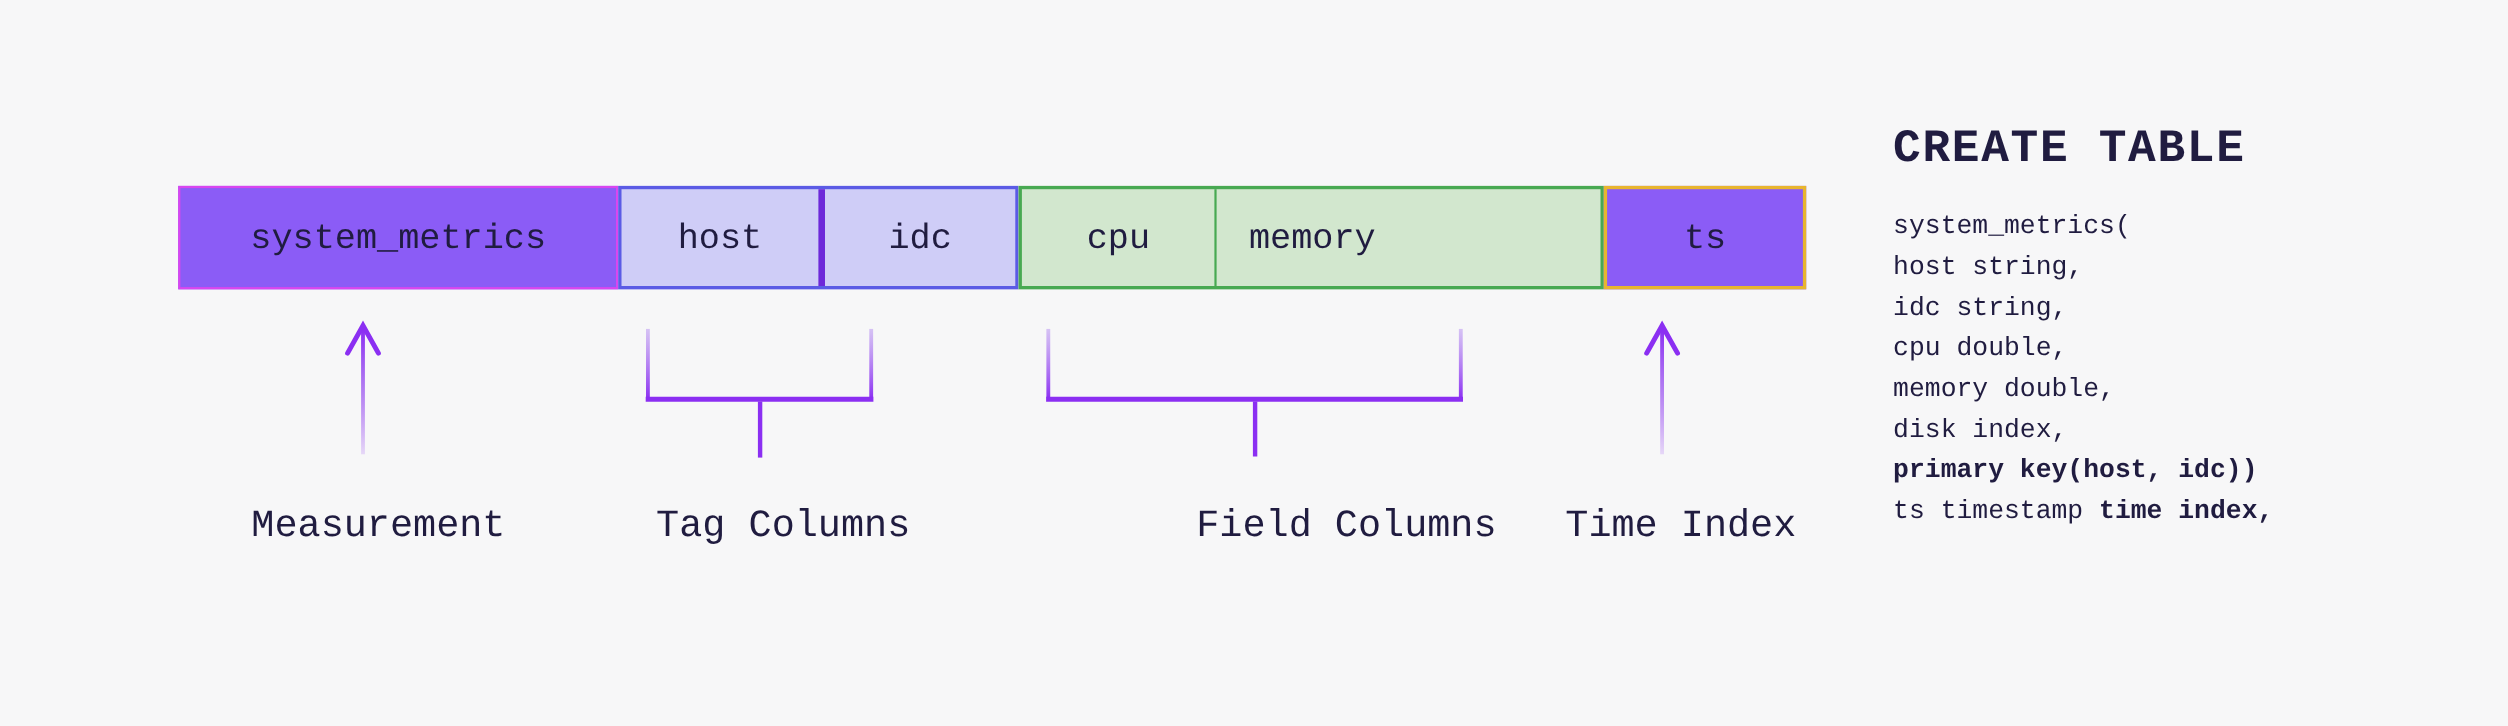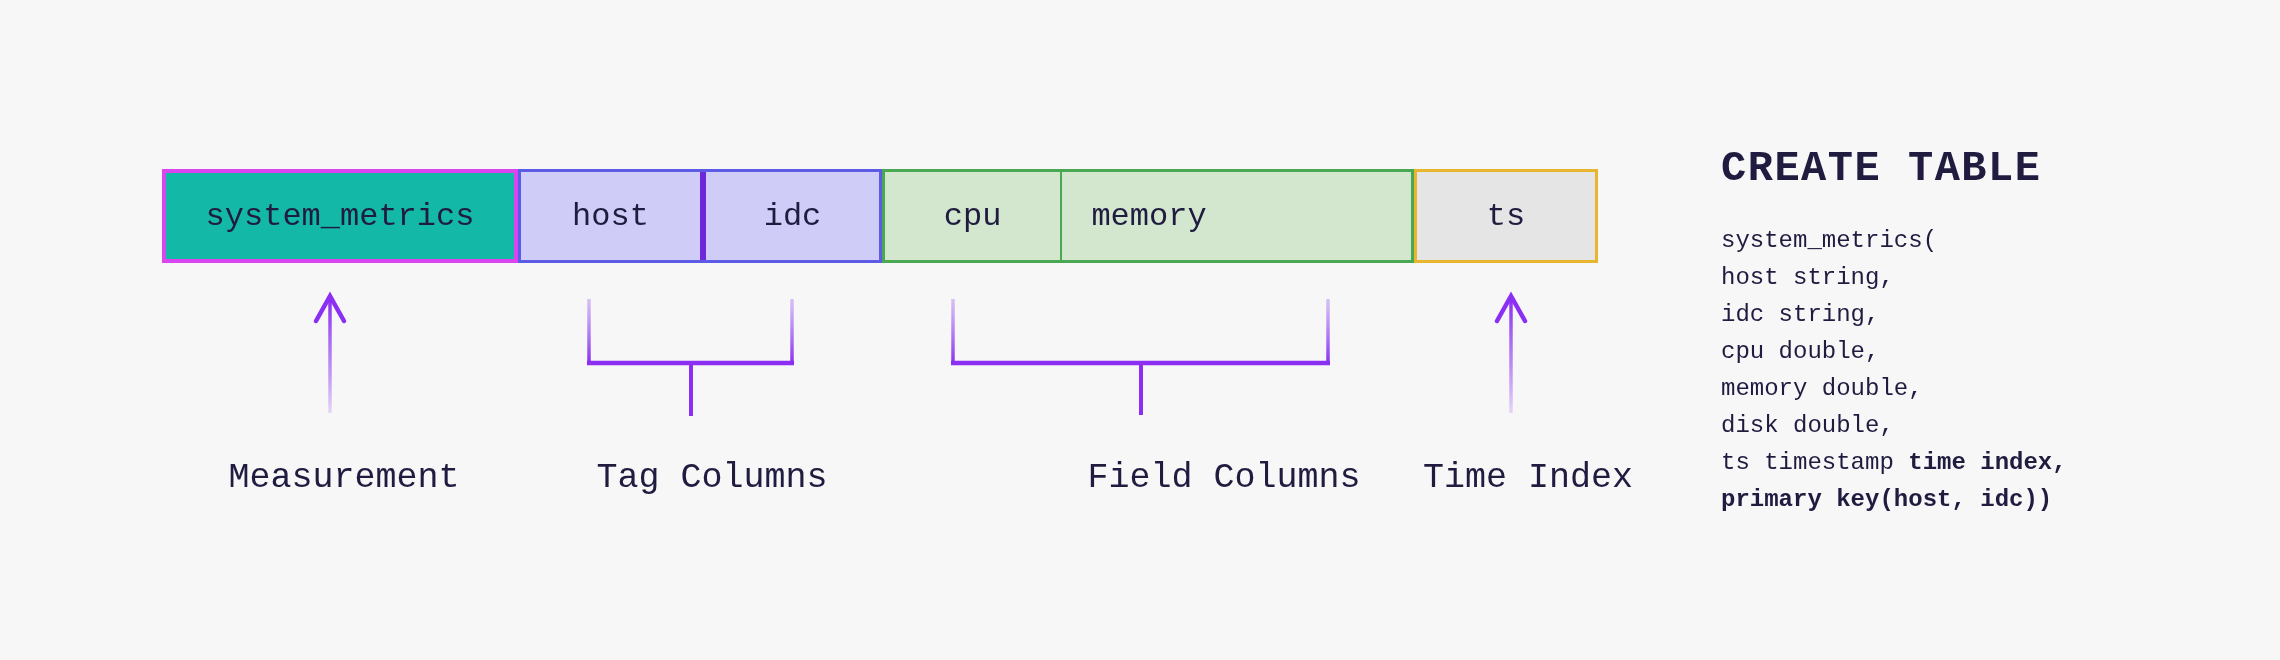--- a/index.html
+++ b/index.html
@@ -27,43 +27,43 @@
   }
   .cell {
     display: flex;
     align-items: center;
     justify-content: center;
     font-size: 32px;
     white-space: nowrap;
     color: #201c40;
   }
   .group-measurement {
-    width: 356px;
-    border: 4px solid #d946ef;
-    background: #14b8a6;
+    width: 400px;
+    border: 2px solid #d946ef;
+    background: #8b5cf6;
   }
   .group-measurement .cell { width: 100%; }
   .group-tag {
     width: 364px;
     border: 3px solid #5b5be5;
     background: #cfcdf7;
   }
   .group-tag .cell { width: 50%; }
   .group-tag .cell + .cell { border-left: 6px solid #6d28d9; }
   .group-field {
     width: 532px;
     border: 3px solid #48a952;
     background: #d2e7ce;
   }
   .group-field .cell { width: 33.333%; font-family: Liberation Mono, monospace; }
   .group-field .cell + .cell { border-left: 2px solid #48a952; }
   .group-time {
     width: 184px;
     border: 3px solid #e8b52f;
-    background: #e5e5e5;
+    background: #8b5cf6;
     justify-content: center;
   }
   .group-time .cell { width: 100%; }
   
   .annot {
     position: absolute;
     inset: 0;
     width: 2280px;
     height: 660px;
     pointer-events: none;
@@ -81,21 +81,20 @@
   .label-measurement { left: 344px; }
   .label-tag        { left: 712px; }
   .label-field      { left: 1224px; }
   .label-time       { left: 1528px; }
   
   .sql {
     position: absolute;
     left: 1721px;
     top: 112px;
     white-space: nowrap;
-    margin-top: 34px;
   }
   .sql-title {
     font-size: 42px;
     font-weight: bold;
     letter-spacing: 1.5px;
     line-height: 46px;
     margin-bottom: 30px;
     color: #201c40;
   }
   .sql-line {
@@ -170,18 +169,18 @@
   <div class="axis-label label-field">Field Columns</div>
   <div class="axis-label label-time">Time Index</div>
 
   <div class="sql">
     <div class="sql-title">CREATE TABLE</div>
     <div class="sql-line"><span>system_metrics(</span><span class="b"></span></div>
     <div class="sql-line"><span>host string,</span><span class="b"></span></div>
     <div class="sql-line"><span>idc string,</span><span class="b"></span></div>
     <div class="sql-line"><span>cpu double,</span><span class="b"></span></div>
     <div class="sql-line"><span>memory double,</span><span class="b"></span></div>
-    <div class="sql-line"><span>disk double,</span><span class="b"></span></div>
+    <div class="sql-line"><span>disk index,</span><span class="b"></span></div>
+    <div class="sql-line"><span></span><span class="b">primary key(host, idc))</span></div>
     <div class="sql-line"><span>ts timestamp </span><span class="b">time index,</span></div>
-    <div class="sql-line"><span></span><span class="b">primary key(host, idc))</span></div>
   </div>
 
 </div>
 
 </body></html>

